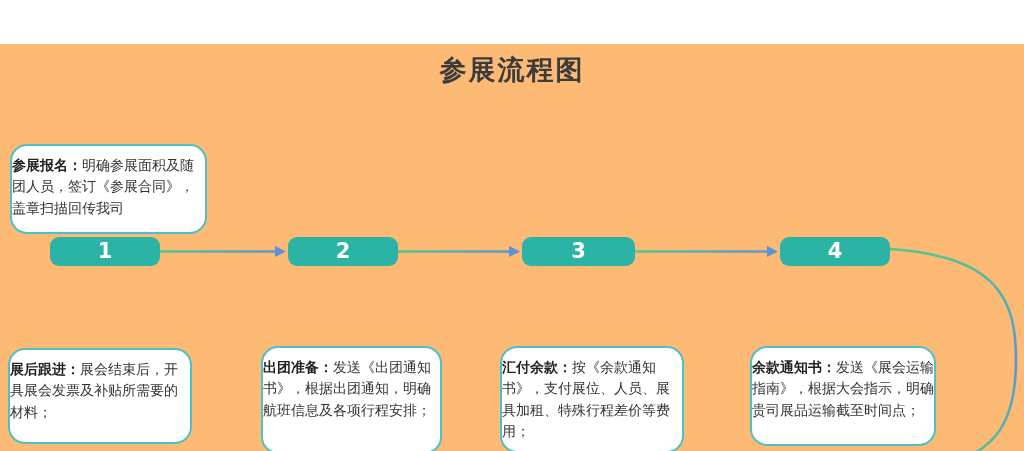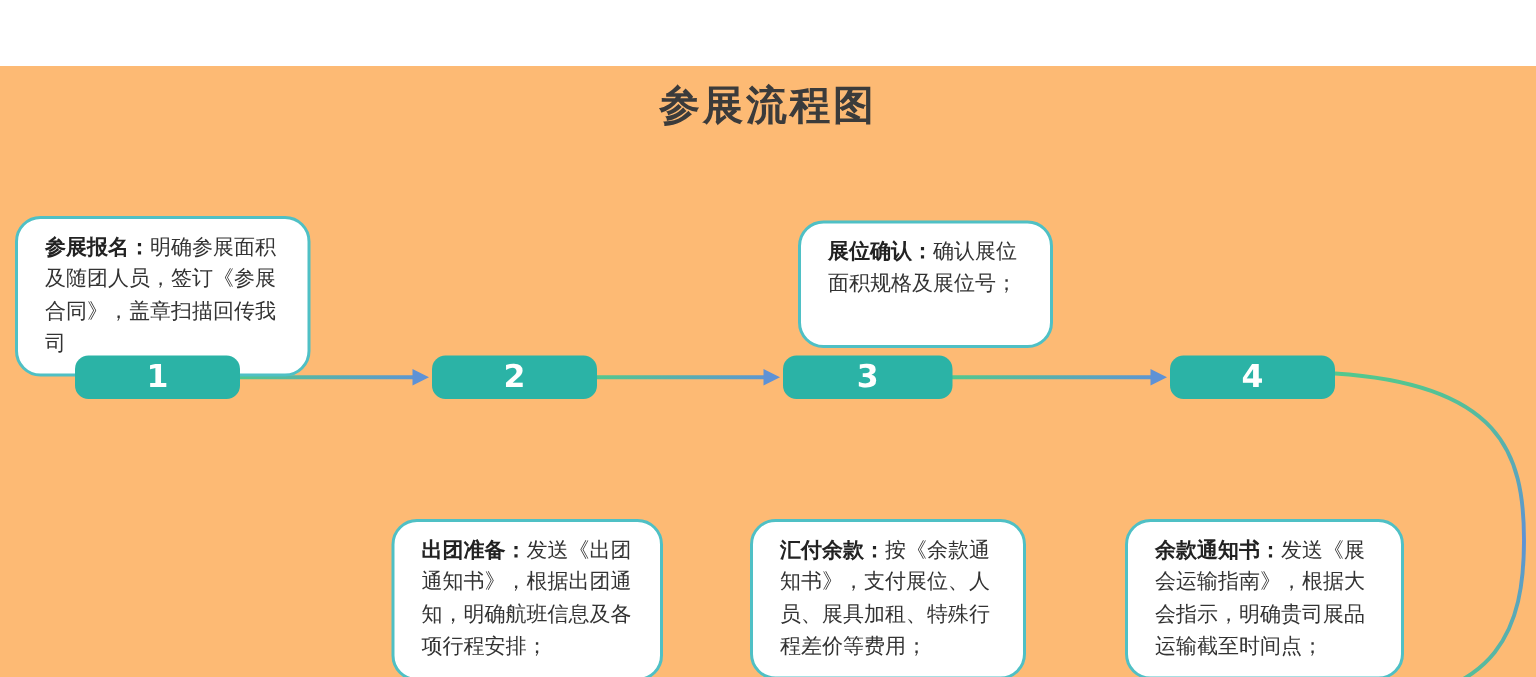--- a/index.html
+++ b/index.html
@@ -6,21 +6,21 @@
   .canvas {
     position:relative; width:1024px; height:451px; background:#fdba74;
     font-family:"DejaVu Sans","Liberation Sans",sans-serif; overflow:hidden;margin-top:44px;
   }
   .title {
     position:absolute; left:0; top:8px; width:100%; text-align:center;
     font-size:27px; font-weight:bold; color:#3b3b3b; letter-spacing:2px;
   }
   .bubble {
     position:absolute; box-sizing:border-box; background:#ffffff;
-    border:2px solid #4fc0c5; border-radius:17px; padding:9px 18px;
+    border:2px solid #4fc0c5; border-radius:17px; padding:9px 0;
     font-size:14px; color:#333333; line-height:1.52; text-align:left;
   }
   .bubble b { font-weight:bold; color:#222222; }
   .bar {
     position:absolute; box-sizing:border-box; height:29px;
     background:#2bb3a6; border-radius:9px; color:#ffffff;
     font-weight:bold; font-size:21px; text-align:center; line-height:29px;
   }
   .arrows { position:absolute; left:0; top:0; pointer-events:none; }
 </style>
@@ -94,37 +94,37 @@
     </g>
   </svg>
 
   <div class="bubble" style="left:10px;top:100px;width:197px;min-height:90px">
     <b>参展报名：</b><span>明确参展面积及随团人员，签订《参展合同》，盖章扫描回传我司</span>
   </div>
   <div class="bar" style="left:50px;top:193px;width:110px">1</div>
 
   <div class="bar" style="left:288px;top:193px;width:110px">2</div>
 
-  <div class="bubble" style="left:532px;top:103px;width:170px;min-height:85px">
-    <b>展位确认：</b><span>确认展位面积规格及展位号；</span>
-  </div>
   <div class="bar" style="left:522px;top:193px;width:113px">3</div>
 
   <div class="bar" style="left:780px;top:193px;width:110px">4</div>
 
   <div class="bubble" style="left:750px;top:302px;width:186px;min-height:100px">
     <b>余款通知书：</b><span>发送《展会运输指南》，根据大会指示，明确贵司展品运输截至时间点；</span>
   </div>
   <div class="bar" style="left:783px;top:411px;width:113px">5</div>
 
   <div class="bubble" style="left:500px;top:302px;width:184px;min-height:106px">
     <b>汇付余款：</b><span>按《余款通知书》，支付展位、人员、展具加租、特殊行程差价等费用；</span>
   </div>
   <div class="bar" style="left:522px;top:411px;width:111px">6</div>
 
   <div class="bubble" style="left:261px;top:302px;width:181px;min-height:108px">
     <b>出团准备：</b><span>发送《出团通知书》，根据出团通知，明确航班信息及各项行程安排；</span>
   </div>
   <div class="bar" style="left:285px;top:411px;width:110px">7</div>
 
+  <div class="bubble" style="left:8px;top:304px;width:184px;min-height:96px">
+    <b>展后跟进：</b><span>展会结束后，开具展会发票及补贴所需要的材料；</span>
+  </div>
   <div class="bar" style="left:50px;top:411px;width:110px">8</div>
 
 </div>
 
 </body></html>

